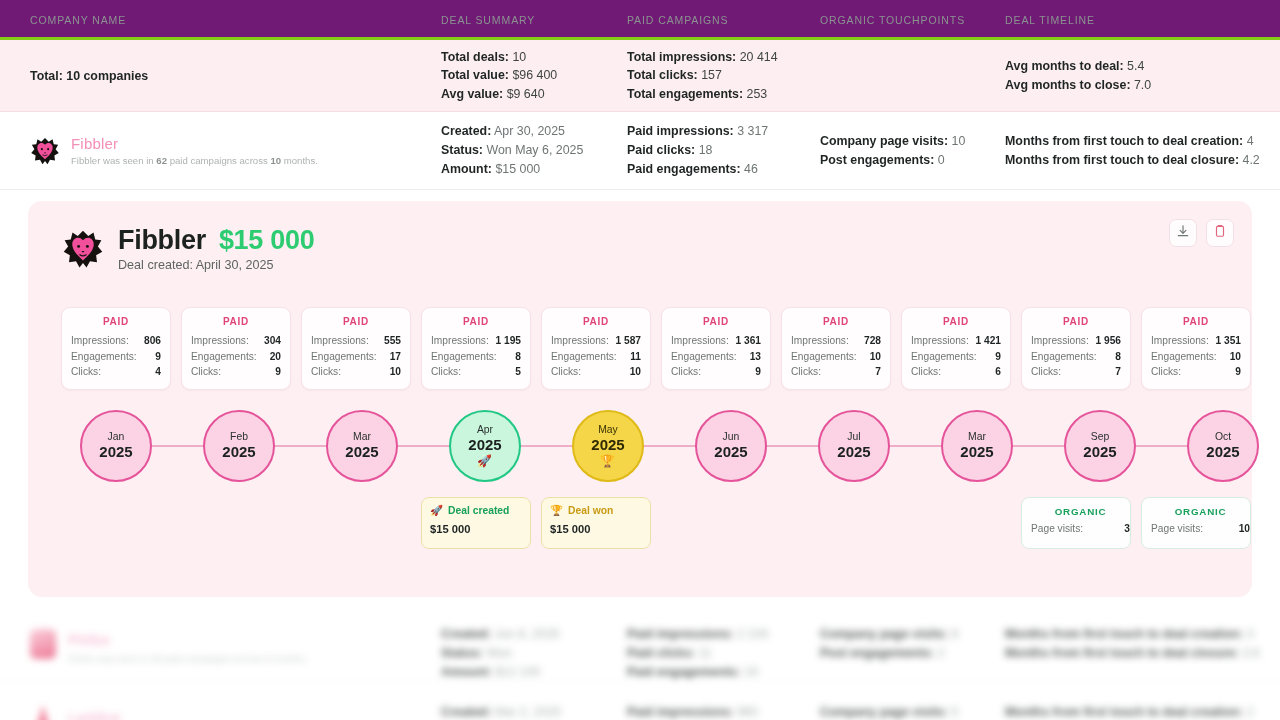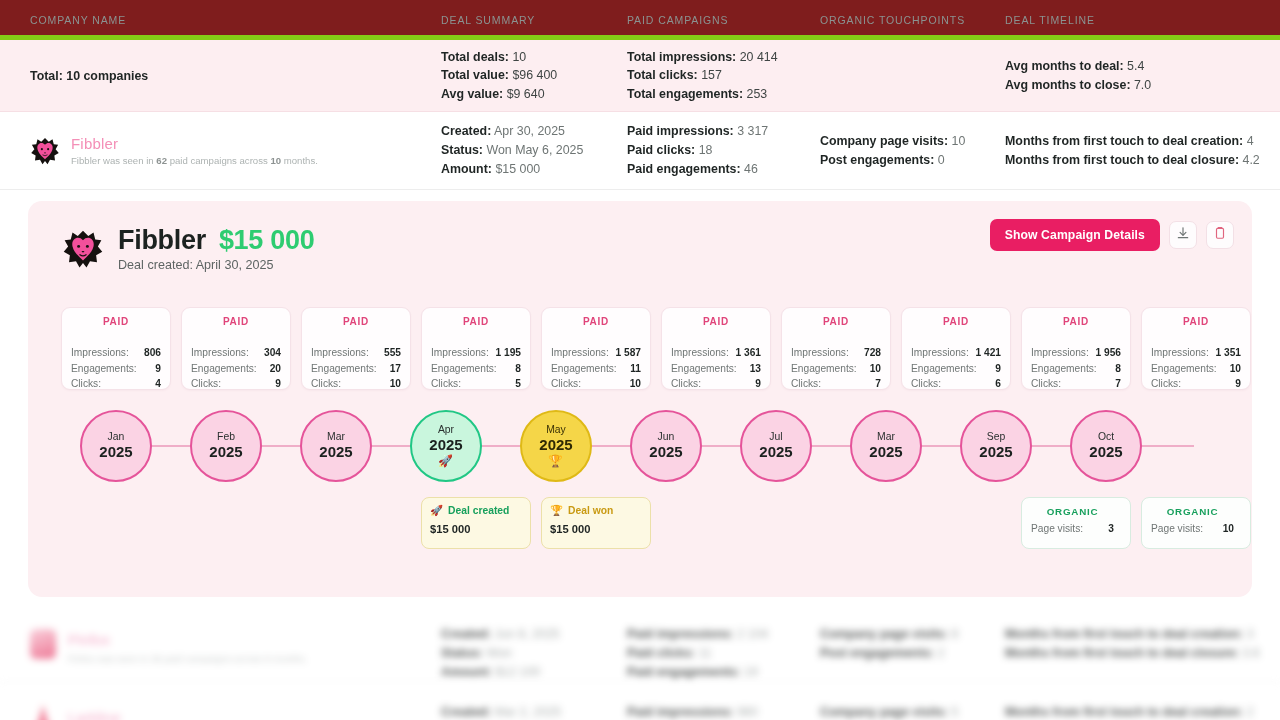--- a/index.html
+++ b/index.html
@@ -7,22 +7,22 @@
     width: 1280px; height: 720px;
     background: #ffffff;
     font-family: "Liberation Sans", sans-serif;
     overflow: hidden;
   }
   .app { position: relative; width: 1280px; height: 720px; background:#fff; }
 
   
   .col-head-row {
     position: relative; height: 40px;
-    background: #7f1d1d;
-    border-bottom: 5px solid #84cc16;
+    background: #701a75;
+    border-bottom: 3px solid #84cc16;
   }
   .col-head {
     position: absolute; top: 14px;
     font-size: 10.5px; letter-spacing: 0.9px;
     color: #8b9391; font-weight: 400;
     text-transform: uppercase; white-space: nowrap;
   }
 
   
   .totals-row {
@@ -88,31 +88,31 @@
   .cards { position: absolute; left: 33px; top: 106px;
            display: flex; gap: 10px; }
   .card {
     width: 110px; height: 83px;
     background: #fffdfe; border: 1px solid #f5e2e8;
     border-radius: 9px;
     padding: 8px 9px 0 9px;
     box-shadow: 0 1px 2px rgba(190,140,160,.07);
   }
   .card-tag { text-align: center; font-size: 10px; font-weight: 700;
-              letter-spacing: .75px; color: #e0447a; margin-bottom: 18px; }
+              letter-spacing: .75px; color: #e0447a; margin-bottom: 6px; }
   .card-row { display: flex; justify-content: space-between;
               font-size: 10.2px; line-height: 15.5px; color: #6f7574; }
   .card-row .n { font-weight: 700; color: #1f2524; }
 
   
   .timeline { position: absolute; left: 0; top: 200px; width: 100%; height: 90px; }
   .tl-line { position: absolute; left: 58px; right: 58px; top: 44px;
              height: 2px; background: #efaec8; }
   .tl-nodes { position: absolute; left: 33px; top: 0;
-              display: flex; gap: 0; }
+              display: flex; gap: 13px; }
   .node {
     width: 110px; height: 90px;
     display: flex; align-items: center; justify-content: center;
   }
   .bubble {
     width: 72px; height: 72px; border-radius: 50%;
     display: flex; flex-direction: column;
     align-items: center; justify-content: center;
     position: relative; z-index: 2;
   }
@@ -137,21 +137,21 @@
   .event-top { display: flex; align-items: center; gap: 5px; margin-bottom: 7px; }
   .event-emoji { font-size: 10.5px; line-height: 11px; }
   .event-label { font-size: 10.3px; font-weight: 700; }
   .event-label.green { color: #17a05c; }
   .event-label.gold  { color: #c99a13; }
   .event-amt { font-size: 11.2px; font-weight: 700; color: #1f2524; }
 
   .organic-box {
     width: 110px; height: 52px;
     background: #fdfefd; border: 1px solid #d8ece0;
-    border-radius: 8px; padding: 8px 16px 0 9px;
+    border-radius: 8px; padding: 8px 0 0 9px;
   }
   .organic-tag { text-align: center; font-size: 9.8px; font-weight: 700;
                  letter-spacing: .75px; color: #18a05d; margin-bottom: 6px; }
   .organic-row { display: flex; justify-content: space-between;
                  font-size: 10.2px; color: #6f7574; }
   .organic-row .n { font-weight: 700; color: #1f2524; }
 
   
   .blur-zone { position: absolute; left: 0; top: 605px; width: 1280px; height: 115px;
                overflow: hidden; }
@@ -256,21 +256,20 @@
       <div class="panel-titles">
         <div class="title-line">
           <span class="panel-company">Fibbler</span>
           <span class="panel-amount">$15 000</span>
         </div>
         <div class="panel-created">Deal created: April 30, 2025</div>
       </div>
     </div>
 
     <div class="panel-actions">
-      <button class="btn-primary">Show Campaign Details</button>
       <div class="icon-btn">
         <span>
           <svg width="14" height="14" viewBox="0 0 24 24" fill="none" stroke="#6d7473" stroke-width="2" stroke-linecap="round" stroke-linejoin="round">
             <path d="M12 3v12"></path>
               <path d="M7 11l5 5 5-5"></path>
               <path d="M4 20h16"></path>
           </svg>
         </span>
       </div>
       <div class="icon-btn">

